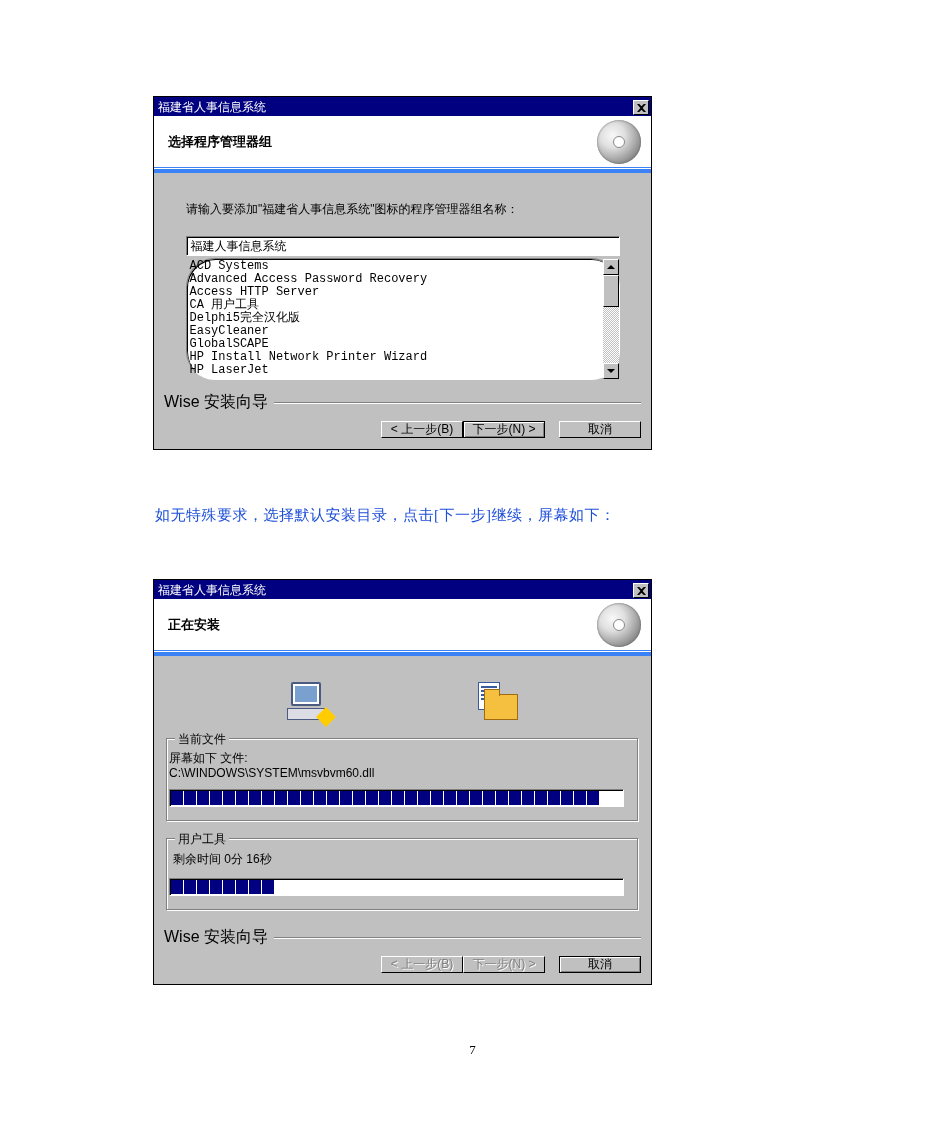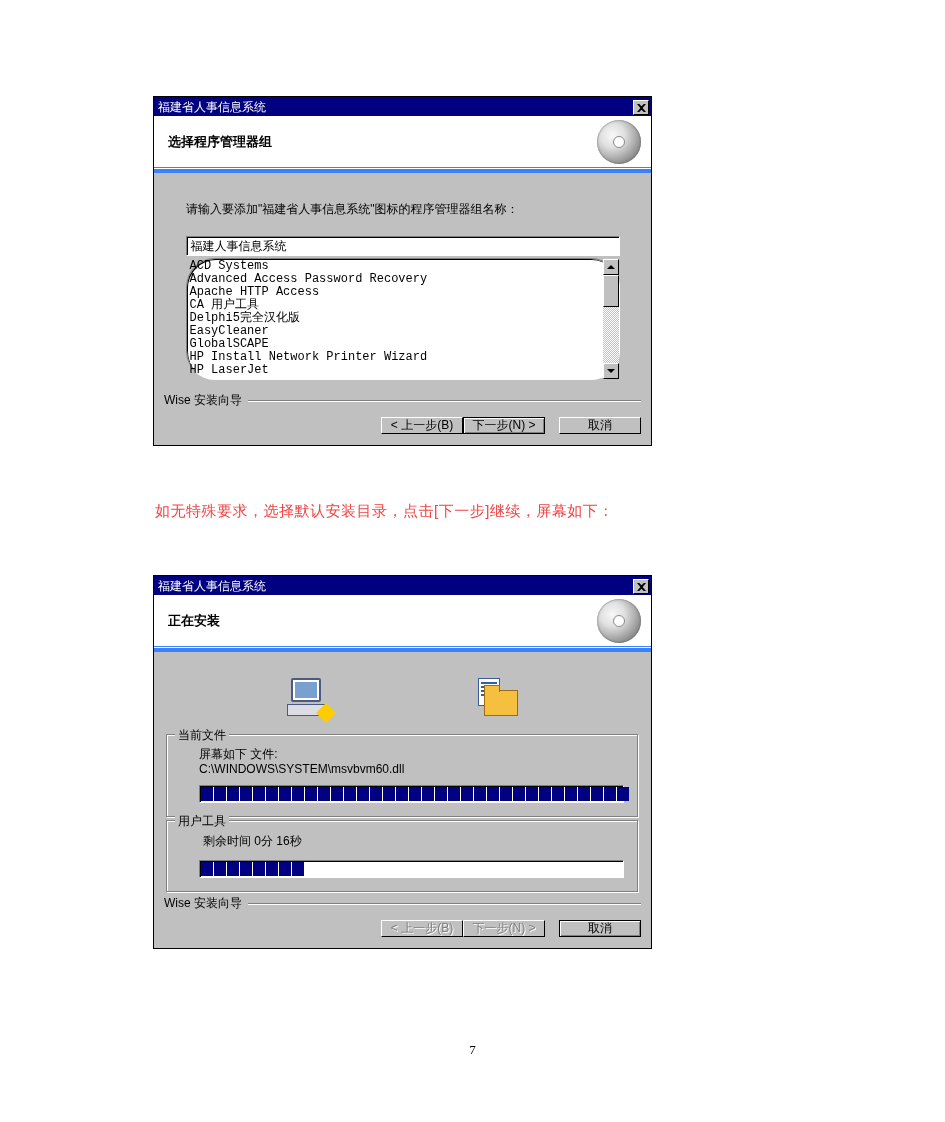--- a/index.html
+++ b/index.html
@@ -175,21 +175,21 @@
     border-top: 1px solid #fff;
     border-left: 1px solid #fff;
     border-right: 1px solid #000;
     border-bottom: 1px solid #000;
   }
   .arrow { width: 0; height: 0; }
   .arrow.up { border-left: 4px solid transparent; border-right: 4px solid transparent; border-bottom: 4px solid #000; }
   .arrow.down { border-left: 4px solid transparent; border-right: 4px solid transparent; border-top: 4px solid #000; }
 
   .wizard-legend {
-    font-size: 12px;
+    font-size: 16px;
     display: flex;
     align-items: center;
     padding: 0 10px 0 10px;
     margin-top: 2px;
   }
   .wizard-legend .line {
     flex: 1;
     height: 2px;
     border-top: 1px solid #808080;
     border-bottom: 1px solid #fff;
@@ -224,23 +224,24 @@
   .win-btn.disabled {
     color: #808080;
     text-shadow: 1px 1px 0 #fff;
     cursor: default;
   }
   .btn-gap { width: 14px; }
 
   
   .narrative {
     font-size: 15px;
-    color: #ef4444;
+    color: #1d4ed8;
     margin: 0 0 54px 2px;
     letter-spacing: 0.5px;
+    font-family: Liberation Serif, serif;
   }
 
   
   .install-icons {
     display: flex;
     justify-content: space-around;
     padding: 26px 60px 14px 60px;
   }
   .icon-pc, .icon-folder {
     width: 46px; height: 42px;
@@ -282,27 +283,27 @@
   .icon-folder .fld{
     position:absolute;left:10px;top:12px;width:34px;height:26px;
     background:#f5c040;border:1px solid #a06a10;
   }
   .icon-folder .fld::before{
     content:"";position:absolute;left:-1px;top:-6px;width:14px;height:6px;
     background:#f5c040;border:1px solid #a06a10;border-bottom:none;
   }
 
   .groupbox {
-    margin: 0 12px 2px 12px;
+    margin: 0 12px 16px 12px;
     border-top: 1px solid #808080;
     border-left: 1px solid #808080;
     border-right: 1px solid #fff;
     border-bottom: 1px solid #fff;
     box-shadow: inset -1px -1px 0 #808080, inset 1px 1px 0 #fff;
-    padding: 12px 14px 14px 32px;
+    padding: 12px 14px 14px 2px;
     position: relative;
   }
   .groupbox-legend {
     position: absolute;
     top: -8px;
     left: 8px;
     background: #c0c0c0;
     padding: 0 3px;
     font-size: 12px;
   }
@@ -363,21 +364,21 @@
     </div>
     <div class="body-area">
       <div class="instruction">请输入要添加"福建省人事信息系统"图标的程序管理器组名称：</div>
       <div class="textbox">
         <span>福建人事信息系统</span>
       </div>
       <div class="listbox">
         <div class="listbox-items" id="listbox1">
             <div>ACD Systems</div>
             <div>Advanced Access Password Recovery</div>
-            <div>Apache HTTP Access</div>
+            <div>Access HTTP Server</div>
             <div>CA 用户工具</div>
             <div>Delphi5完全汉化版</div>
             <div>EasyCleaner</div>
             <div>GlobalSCAPE</div>
             <div>HP Install Network Printer Wizard</div>
             <div>HP LaserJet</div>
           </div>
         <div class="scrollbar">
           <div class="scroll-btn">
               <div class="arrow up"></div>

